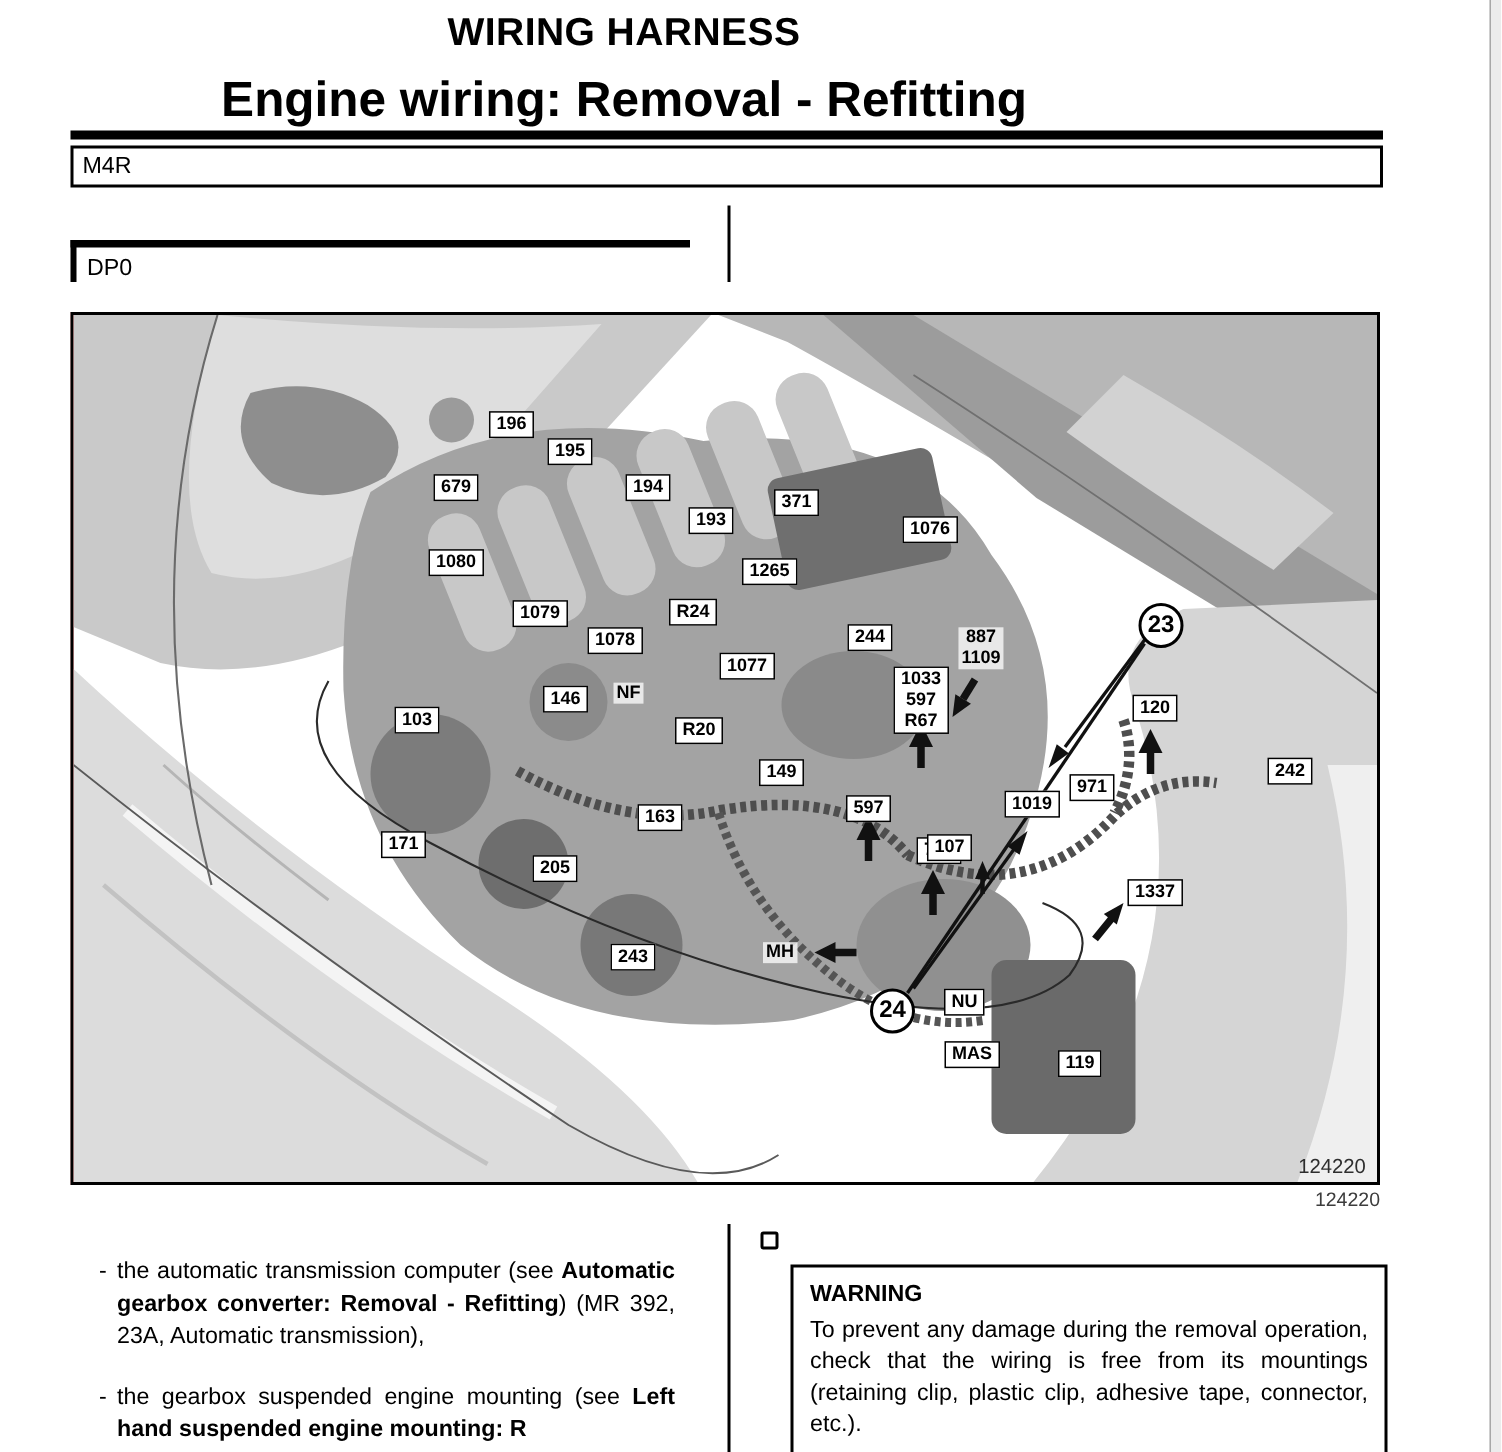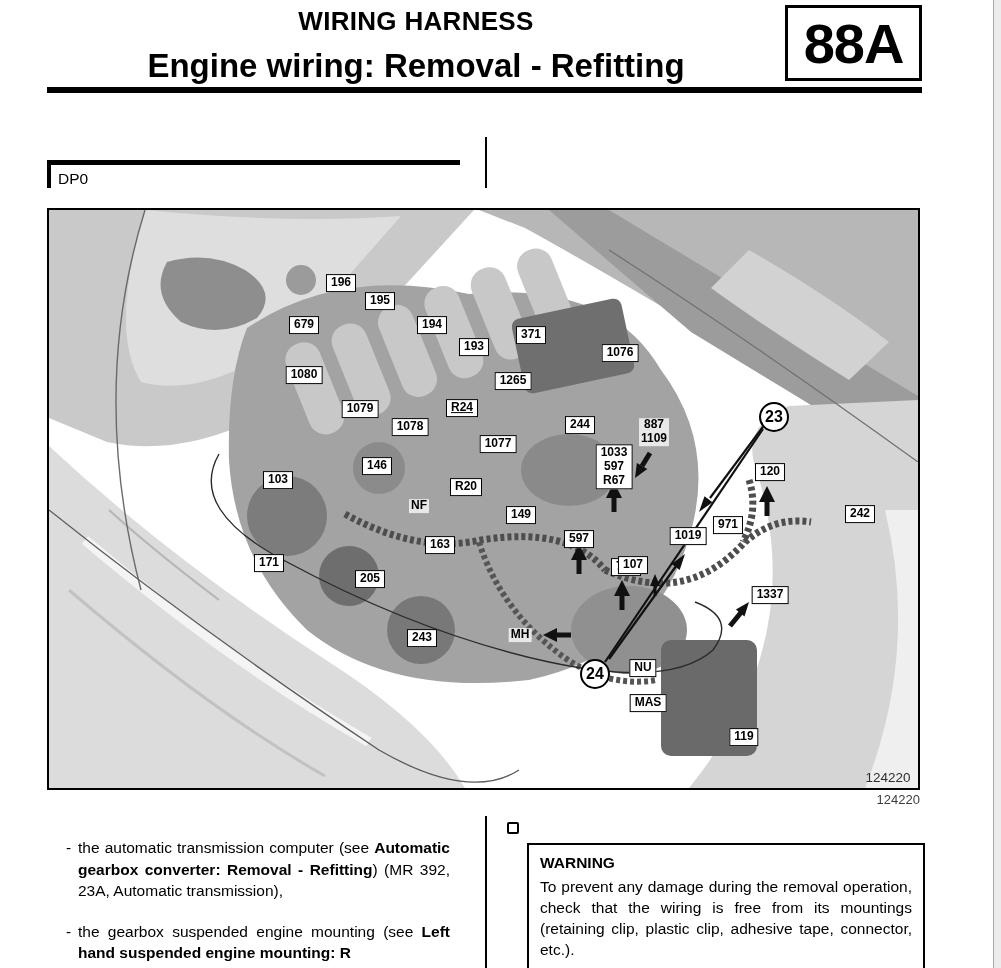--- a/index.html
+++ b/index.html
@@ -76,24 +76,24 @@
 </style>
 </head>
 <body>
 
 <div class="page">
 
   <div class="title-block">
     <div class="page-title">WIRING HARNESS</div>
     <div class="page-subtitle">Engine wiring: Removal - Refitting</div>
   </div>
-  <div class="section-box">
-    <span>88A</span>
-  </div>
   <div class="rule-thick"></div>
+  <div class="engine-box">
+    <span>M4R</span>
+  </div>
   <div class="sep-top"></div>
   <div class="dp0-block">
     <div class="dp0-bar"></div>
     <div class="dp0-left"></div>
     <div class="dp0-text">DP0</div>
   </div>
 
   <div class="figure-frame">
     <svg class="fig-layer" viewBox="0 0 869 578">
       <rect width="869" height="578" fill="#ffffff"></rect>
@@ -187,52 +187,52 @@
         <div class="lbl box" style="left: 292px; top: 73px;">196</div>
         <div class="lbl box" style="left: 331px; top: 91px;">195</div>
         <div class="lbl box" style="left: 255px; top: 115px;">679</div>
         <div class="lbl box" style="left: 383px; top: 115px;">194</div>
         <div class="lbl box" style="left: 425px; top: 137px;">193</div>
         <div class="lbl box" style="left: 482px; top: 125px;">371</div>
         <div class="lbl box" style="left: 571px; top: 143px;">1076</div>
         <div class="lbl box" style="left: 255px; top: 165px;">1080</div>
         <div class="lbl box" style="left: 464px; top: 171px;">1265</div>
         <div class="lbl box" style="left: 311px; top: 199px;">1079</div>
-        <div class="lbl box" style="left: 413px; top: 198px; text-decoration: underline;">R24</div>
+        <div class="lbl box" style="left: 413px; top: 198px;">R24</div>
         <div class="lbl box" style="left: 361px; top: 217px;">1078</div>
         <div class="lbl box" style="left: 531px; top: 215px;">244</div>
         <div class="lbl bare" style="left: 605px; top: 222px;">887
 1109</div>
         <div class="lbl box" style="left: 449px; top: 234px;">1077</div>
         <div class="lbl box" style="left: 565px; top: 257px;">1033
 597
 R67</div>
         <div class="lbl box" style="left: 328px; top: 256px;">146</div>
-        <div class="lbl bare" style="left: 370px; top: 252px; margin-top: 44px;">NF</div>
+        <div class="lbl bare" style="left: 370px; top: 252px;">NF</div>
         <div class="lbl box" style="left: 417px; top: 277px;">R20</div>
         <div class="lbl box" style="left: 721px; top: 262px;">120</div>
         <div class="lbl box" style="left: 229px; top: 270px;">103</div>
         <div class="lbl box" style="left: 472px; top: 305px;">149</div>
         <div class="lbl box" style="left: 811px; top: 304px;">242</div>
         <div class="lbl box" style="left: 679px; top: 315px;">971</div>
         <div class="lbl box" style="left: 391px; top: 335px;">163</div>
         <div class="lbl box" style="left: 530px; top: 329px;">597</div>
         <div class="lbl box" style="left: 639px; top: 326px;">1019</div>
         <div class="lbl box" style="left: 220px; top: 353px; text-align: right;">171</div>
         <div class="lbl box" style="left: 577px; top: 357px;">777</div>
         <div class="lbl box" style="left: 584px; top: 355px;">107</div>
         <div class="lbl box" style="left: 321px; top: 369px;">205</div>
         <div class="lbl box" style="left: 721px; top: 385px;">1337</div>
         <div class="lbl box" style="left: 373px; top: 428px;">243</div>
         <div class="lbl bare" style="left: 471px; top: 425px;">MH</div>
         <div class="lbl circle" style="left: 725px; top: 207px;">23</div>
         <div class="lbl circle" style="left: 546px; top: 464px;">24</div>
         <div class="lbl box" style="left: 594px; top: 458px;">NU</div>
         <div class="lbl box" style="left: 599px; top: 493px;">MAS</div>
-        <div class="lbl box" style="left: 671px; top: 527px; margin-left: 24px;">119</div>
+        <div class="lbl box" style="left: 671px; top: 499px;">119</div>
         <div class="lbl plain" style="left: 839px; top: 568px;">124220</div>
       </div>
   </div>
   <div class="fig-caption">124220</div>
 
   <div class="sep-bottom"></div>
 
   <div class="left-col">
     <div class="items" id="remove-items">
         <div class="item"><span class="dash">-</span><span>the automatic transmission computer (see </span><b>Auto­matic gearbox converter: Removal - Refitting</b><span>) (MR 392, 23A, Automatic transmission),</span></div>

